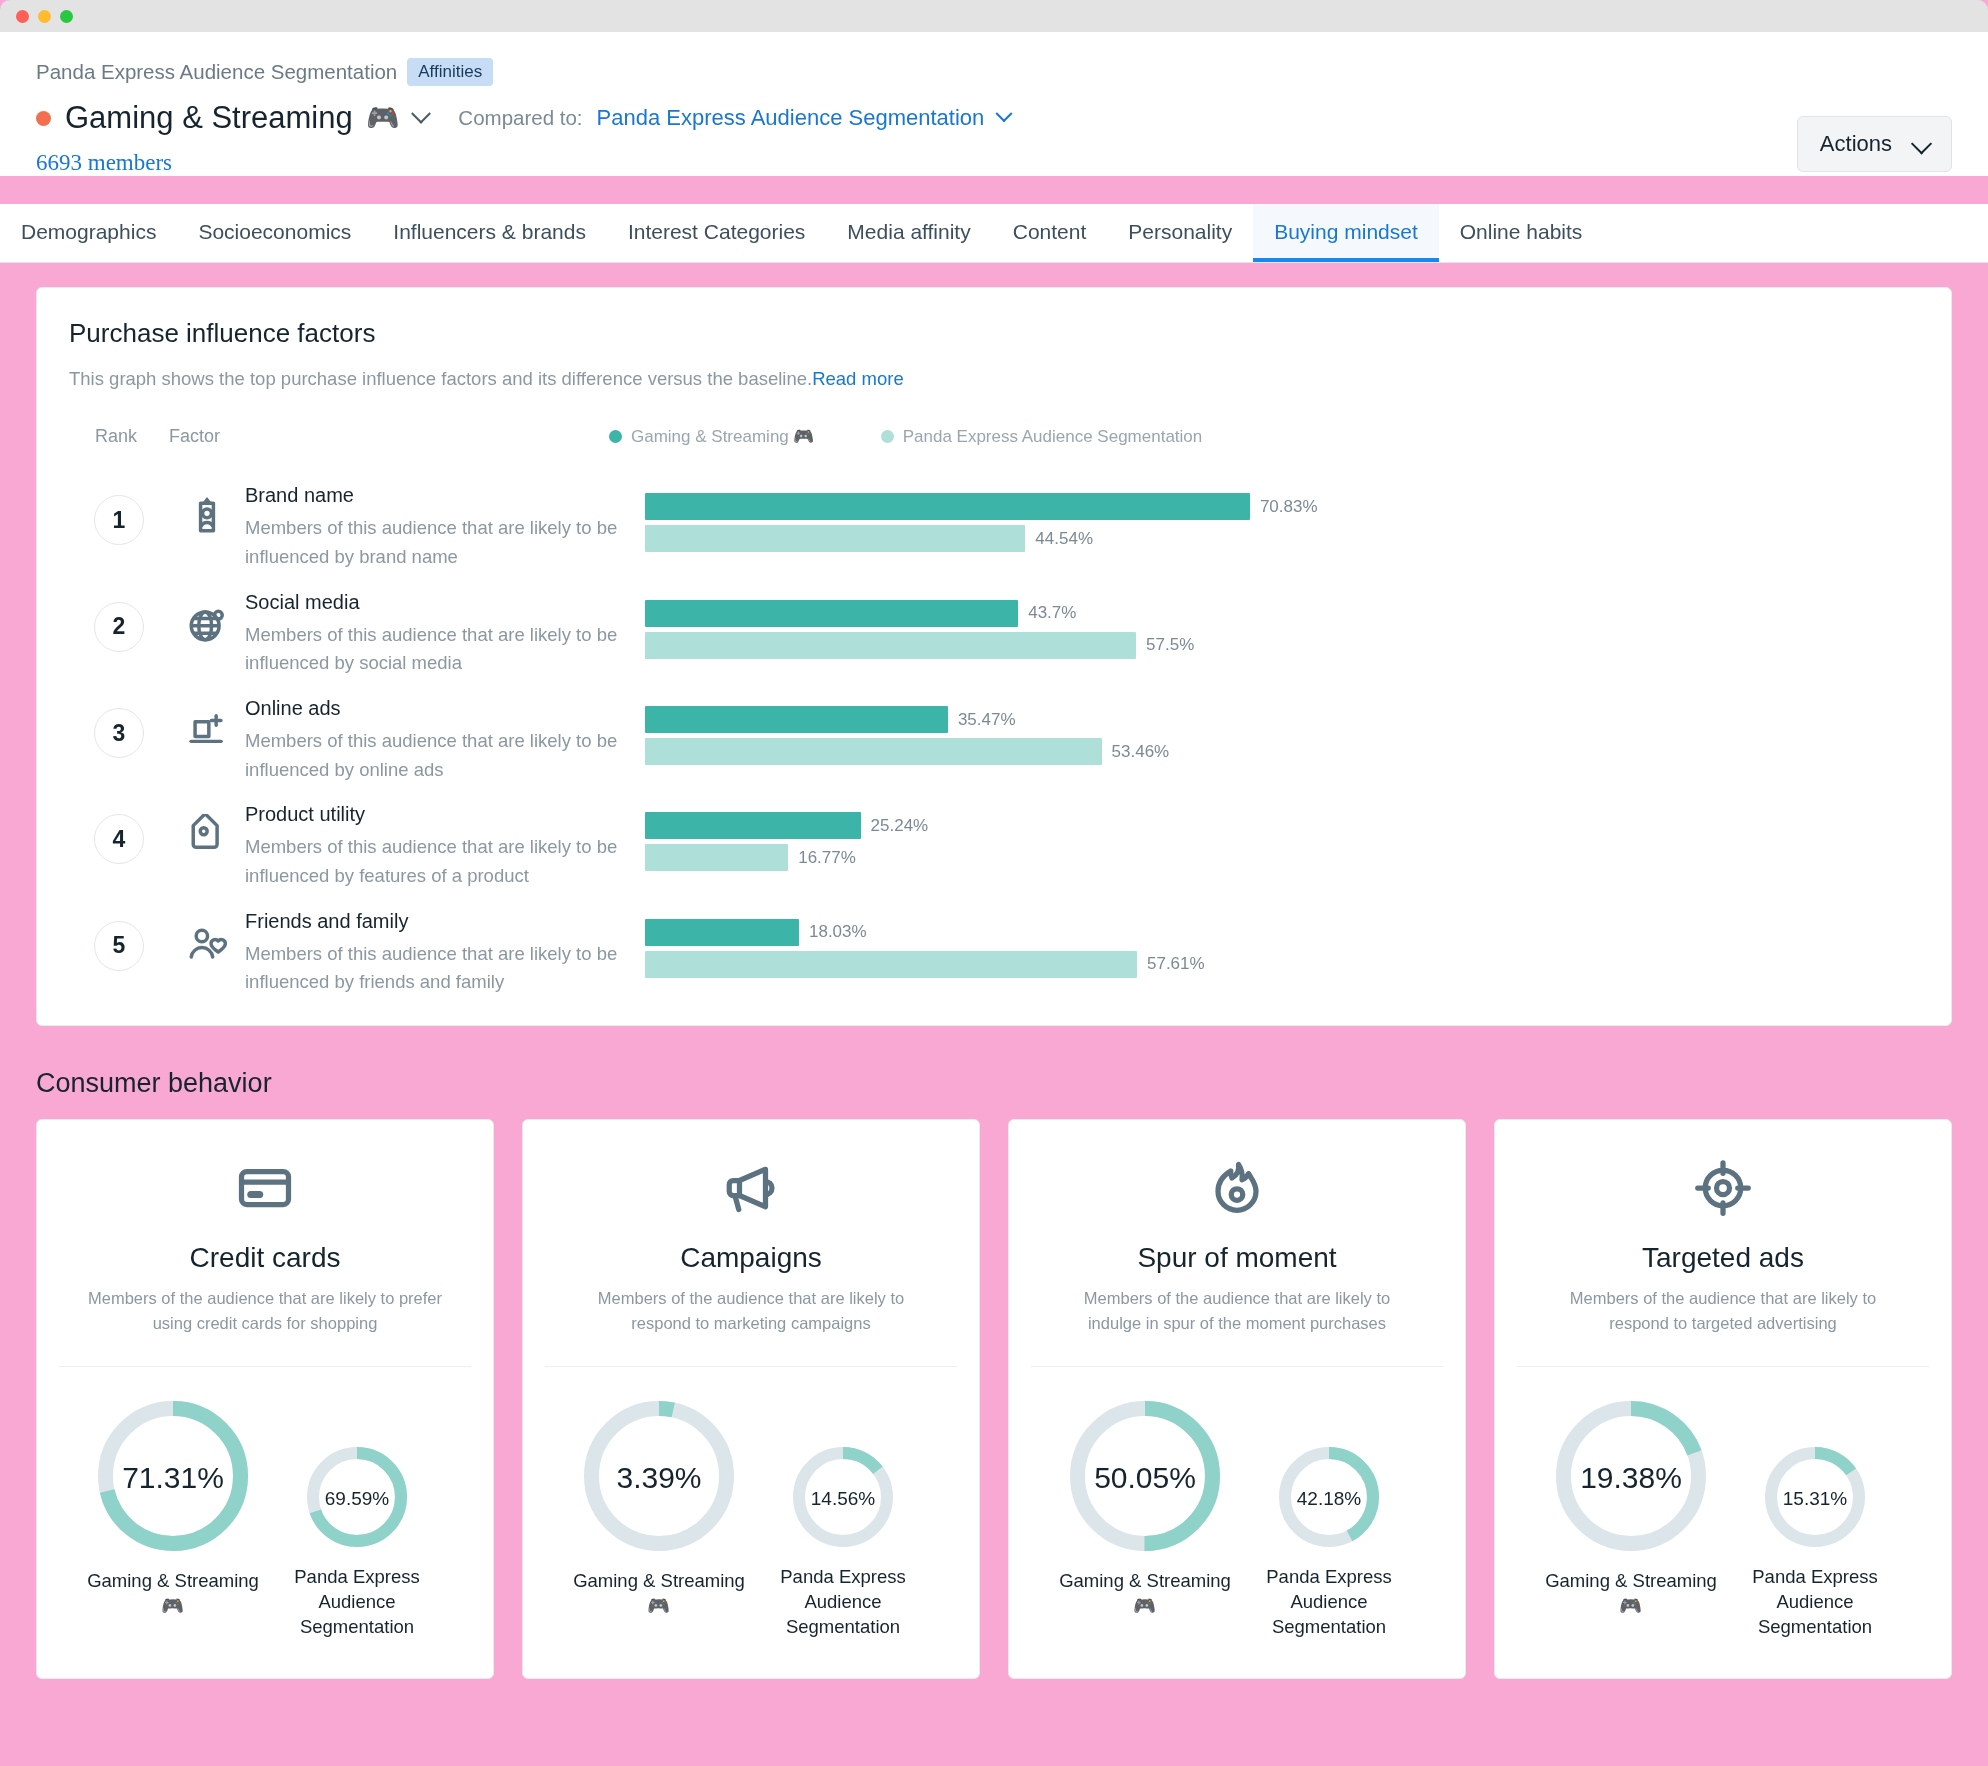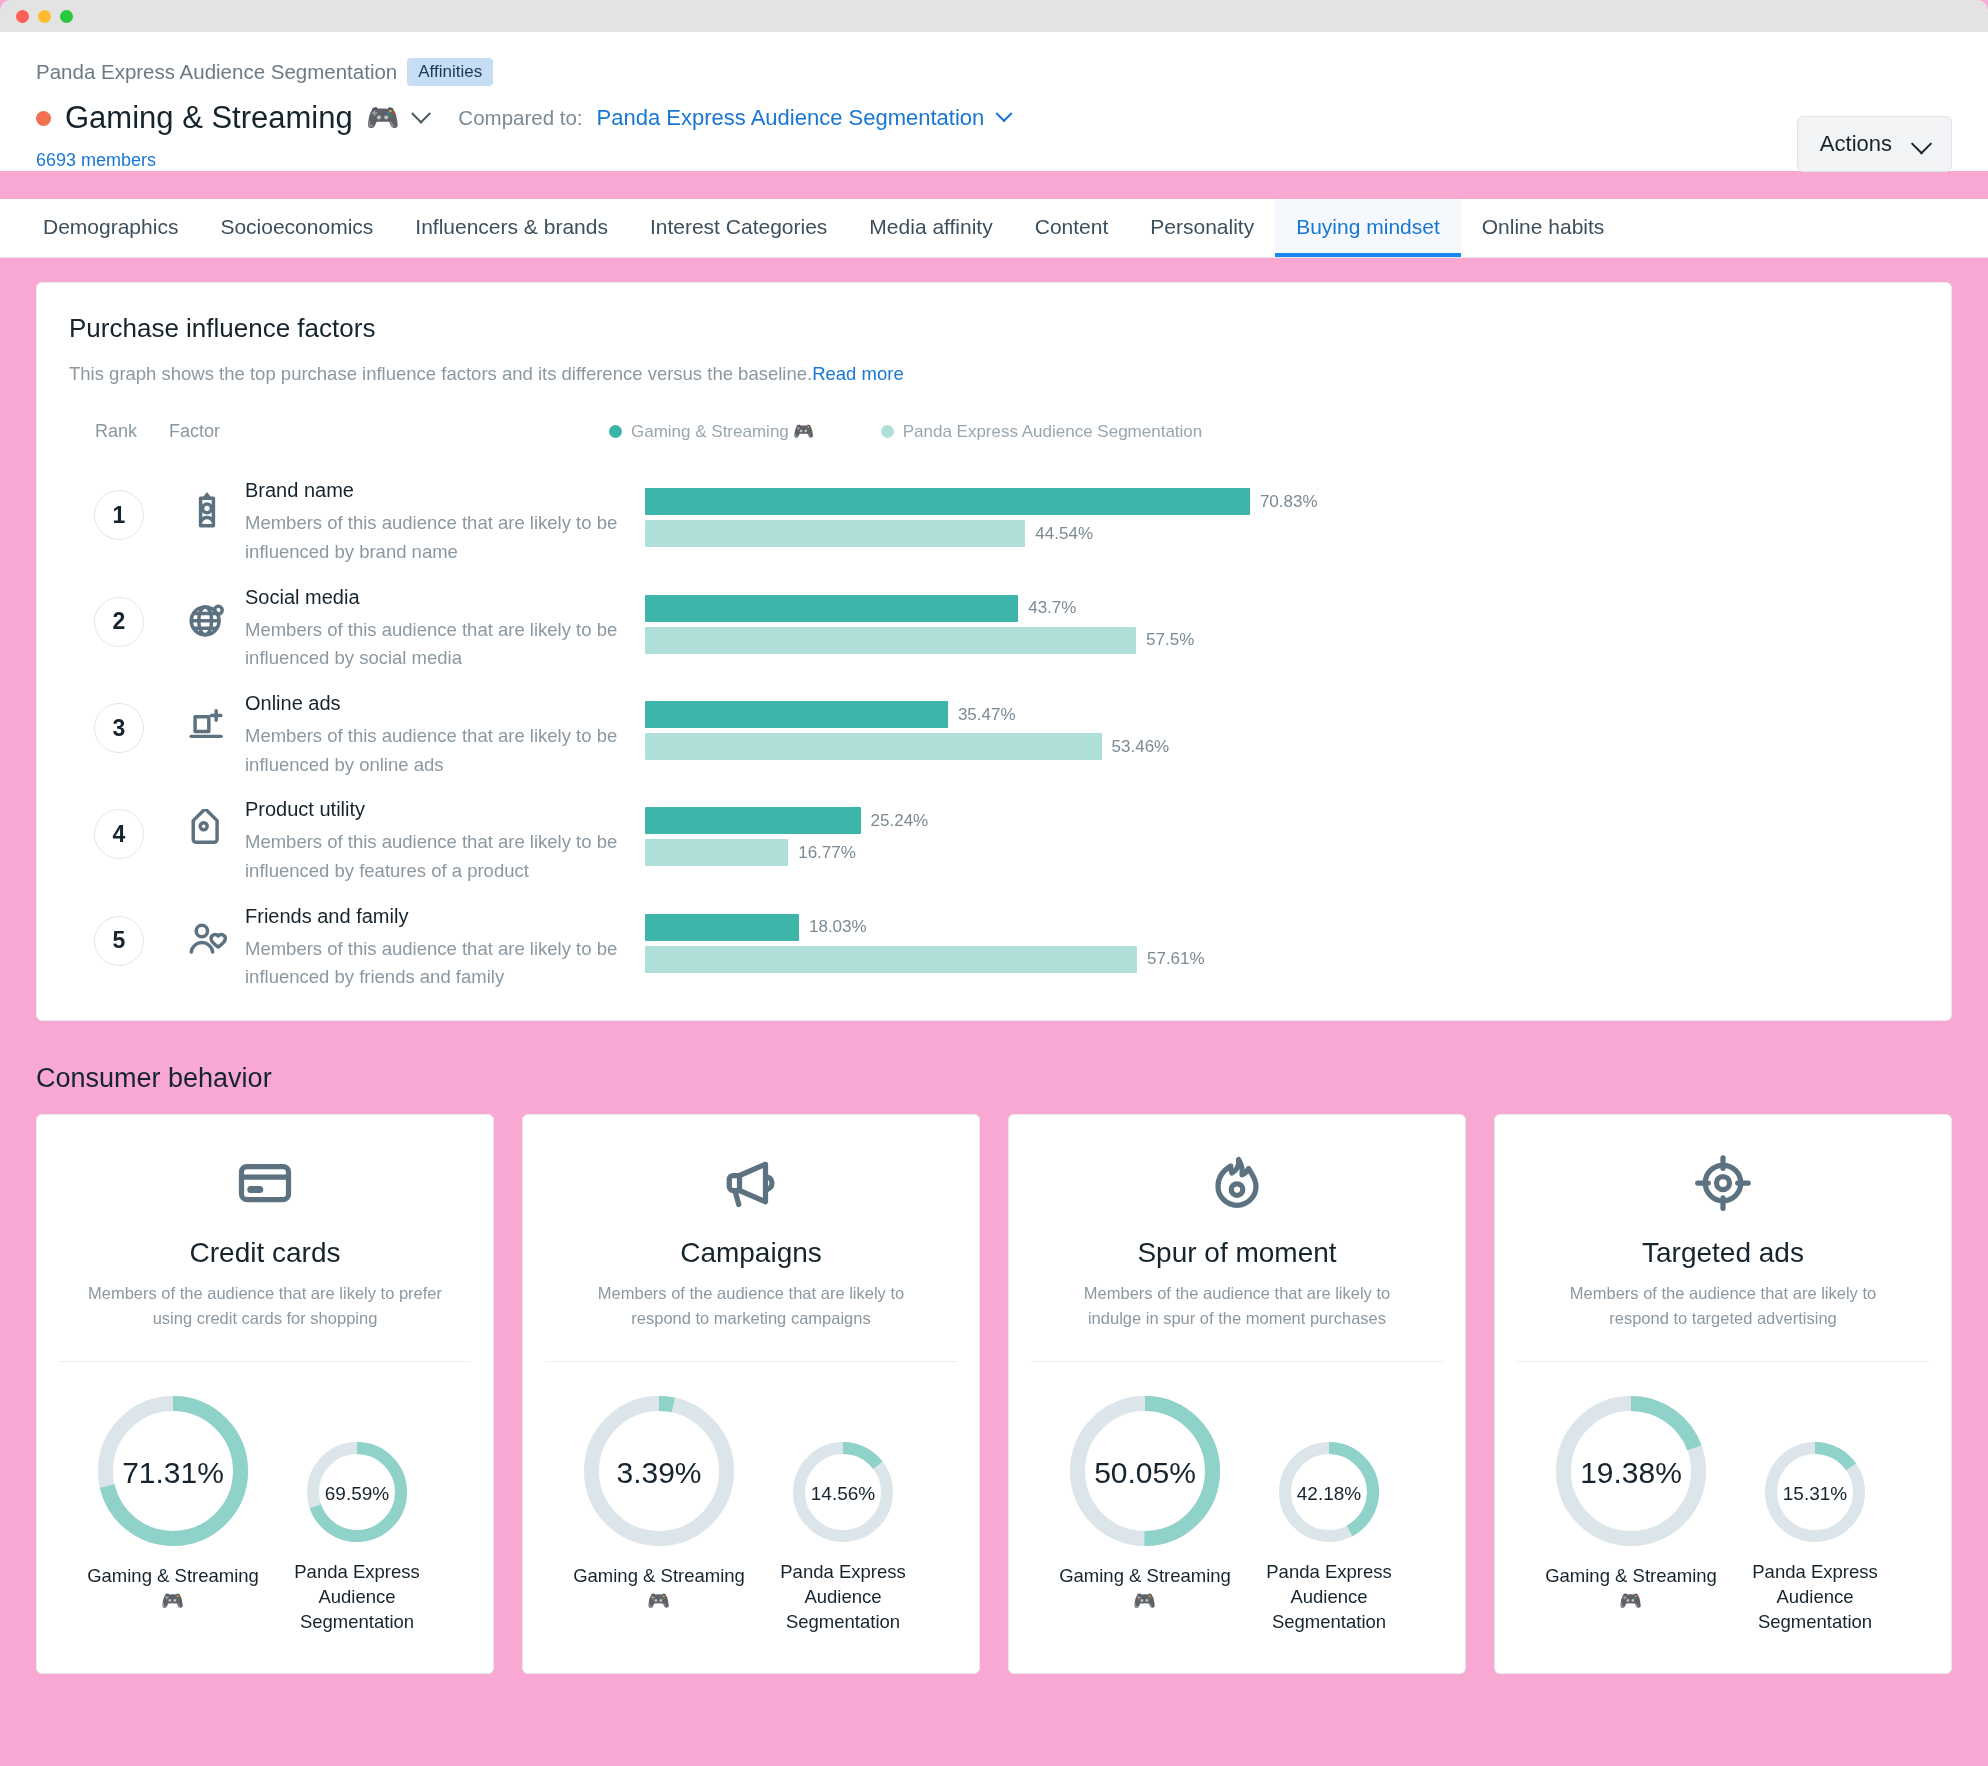--- a/index.html
+++ b/index.html
@@ -39,38 +39,38 @@
     border-right: 2.2px solid #4a5b66; border-bottom: 2.2px solid #4a5b66;
     transform: rotate(45deg) translate(-3px,-3px);
   }
   .compared-label { font-size: 20.5px; color: #7b8a94; margin-left: 16px; }
   .compared-value { font-size: 22px; color: #1877d2; }
   .chev-blue {
     display: inline-block; width: 12px; height: 12px;
     border-right: 2px solid #1877d2; border-bottom: 2px solid #1877d2;
     transform: rotate(45deg) translate(-3px,-3px);
   }
-  .members { font-size: 18px; color: #1877d2; margin-top: 14px; }
+  .members { font-size: 23px; color: #1877d2; margin-top: 14px; font-family: Liberation Serif, serif; }
 
   .actions-btn {
     position: absolute; right: 36px; top: 84px;
     background: #f2f4f5; border: 1px solid #e0e4e6; border-radius: 6px;
     padding: 14px 22px; display: flex; align-items: flex-end; gap: 22px;
     font-size: 22px; color: #16242e; cursor: pointer;
   }
   .chev-dark {
     display:inline-block; width: 15px; height: 15px;
     border-right: 2.6px solid #16242e; border-bottom: 2.6px solid #16242e;
     transform: rotate(45deg) translate(-4px,-4px);
   }
 
   
   .tabs {
     display: flex; align-items: center; margin-top: 28px;
-    border-bottom: 1px solid #e3e7ea; padding-left: 22px; background:#fff;
+    border-bottom: 1px solid #e3e7ea; background:#fff;
   }
   .tab {
     font-size: 21px; color: #3d4f5c; padding: 16px 21px 18px 21px;
     cursor: pointer; white-space: nowrap; position: relative;
   }
   .tab.active {
     color: #1877d2; background: #f5f9fd;
     box-shadow: inset 0 -4px 0 0 #1a86f0;
   }
 

